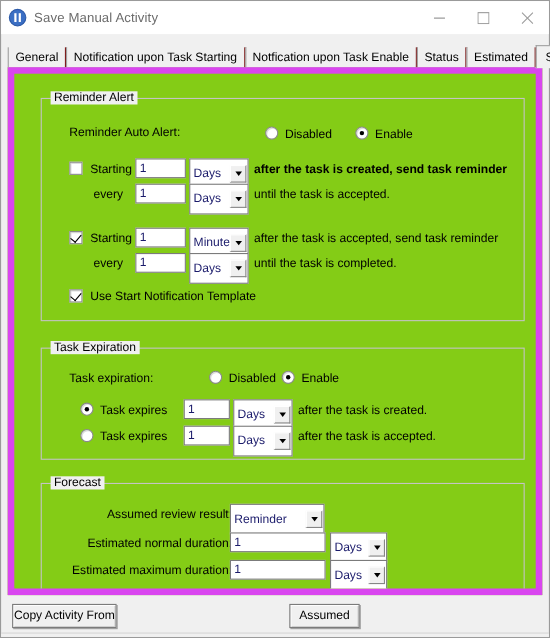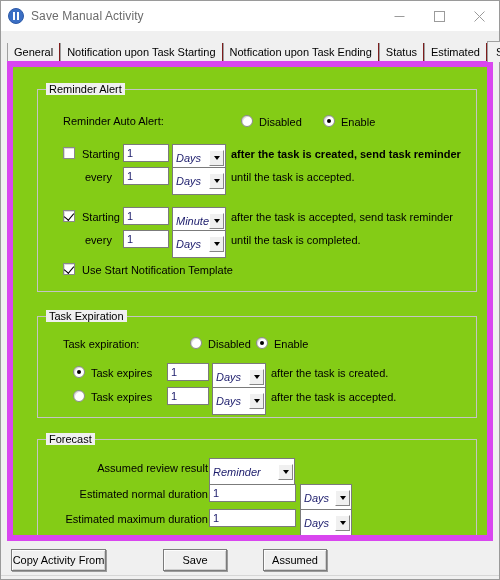--- a/index.html
+++ b/index.html
@@ -170,21 +170,20 @@
 
   .combo {
     position:absolute;
     height:28px;
     background:#fff;
     border:1px solid #7b7b7b;
     display:flex; align-items:center;
     font-size:11px;
     color:#1b1b6b;
     overflow:hidden;
-    font-style:italic;
   }
   .combo .ctext {
     flex:1 1 auto;
     padding-left:3px;
     white-space:nowrap;
     overflow:hidden;
   }
   .combo .carrow {
     flex:none;
     width:15px; height:16px;
@@ -257,21 +256,21 @@
   </div>
 
   <div id="tabstrip">
     <div class="tab">
         <span>General</span>
       </div>
     <div class="tab">
         <span>Notification upon Task Starting</span>
       </div>
     <div class="tab">
-        <span>Notfication upon Task Ending</span>
+        <span>Notfication upon Task Enable</span>
       </div>
     <div class="tab">
         <span>Status</span>
       </div>
     <div class="tab">
         <span>Estimated</span>
       </div>
     <div class="tab active">
         <span>Settings</span>
       </div>
@@ -397,18 +396,17 @@
         <span class="carrow">
             <i></i>
           </span>
       </div>
     </div>
 
   </div>
 
   <div id="footer">
     <div class="btn" style="left:10px; width:95px;">Copy Activity From</div>
-    <div class="btn" style="left:162px; width:64px;">Save</div>
     <div class="btn" style="left:262px; width:64px;">Assumed</div>
   </div>
 
   <div id="bottomstub"></div>
 </div>
 
 </body></html>

